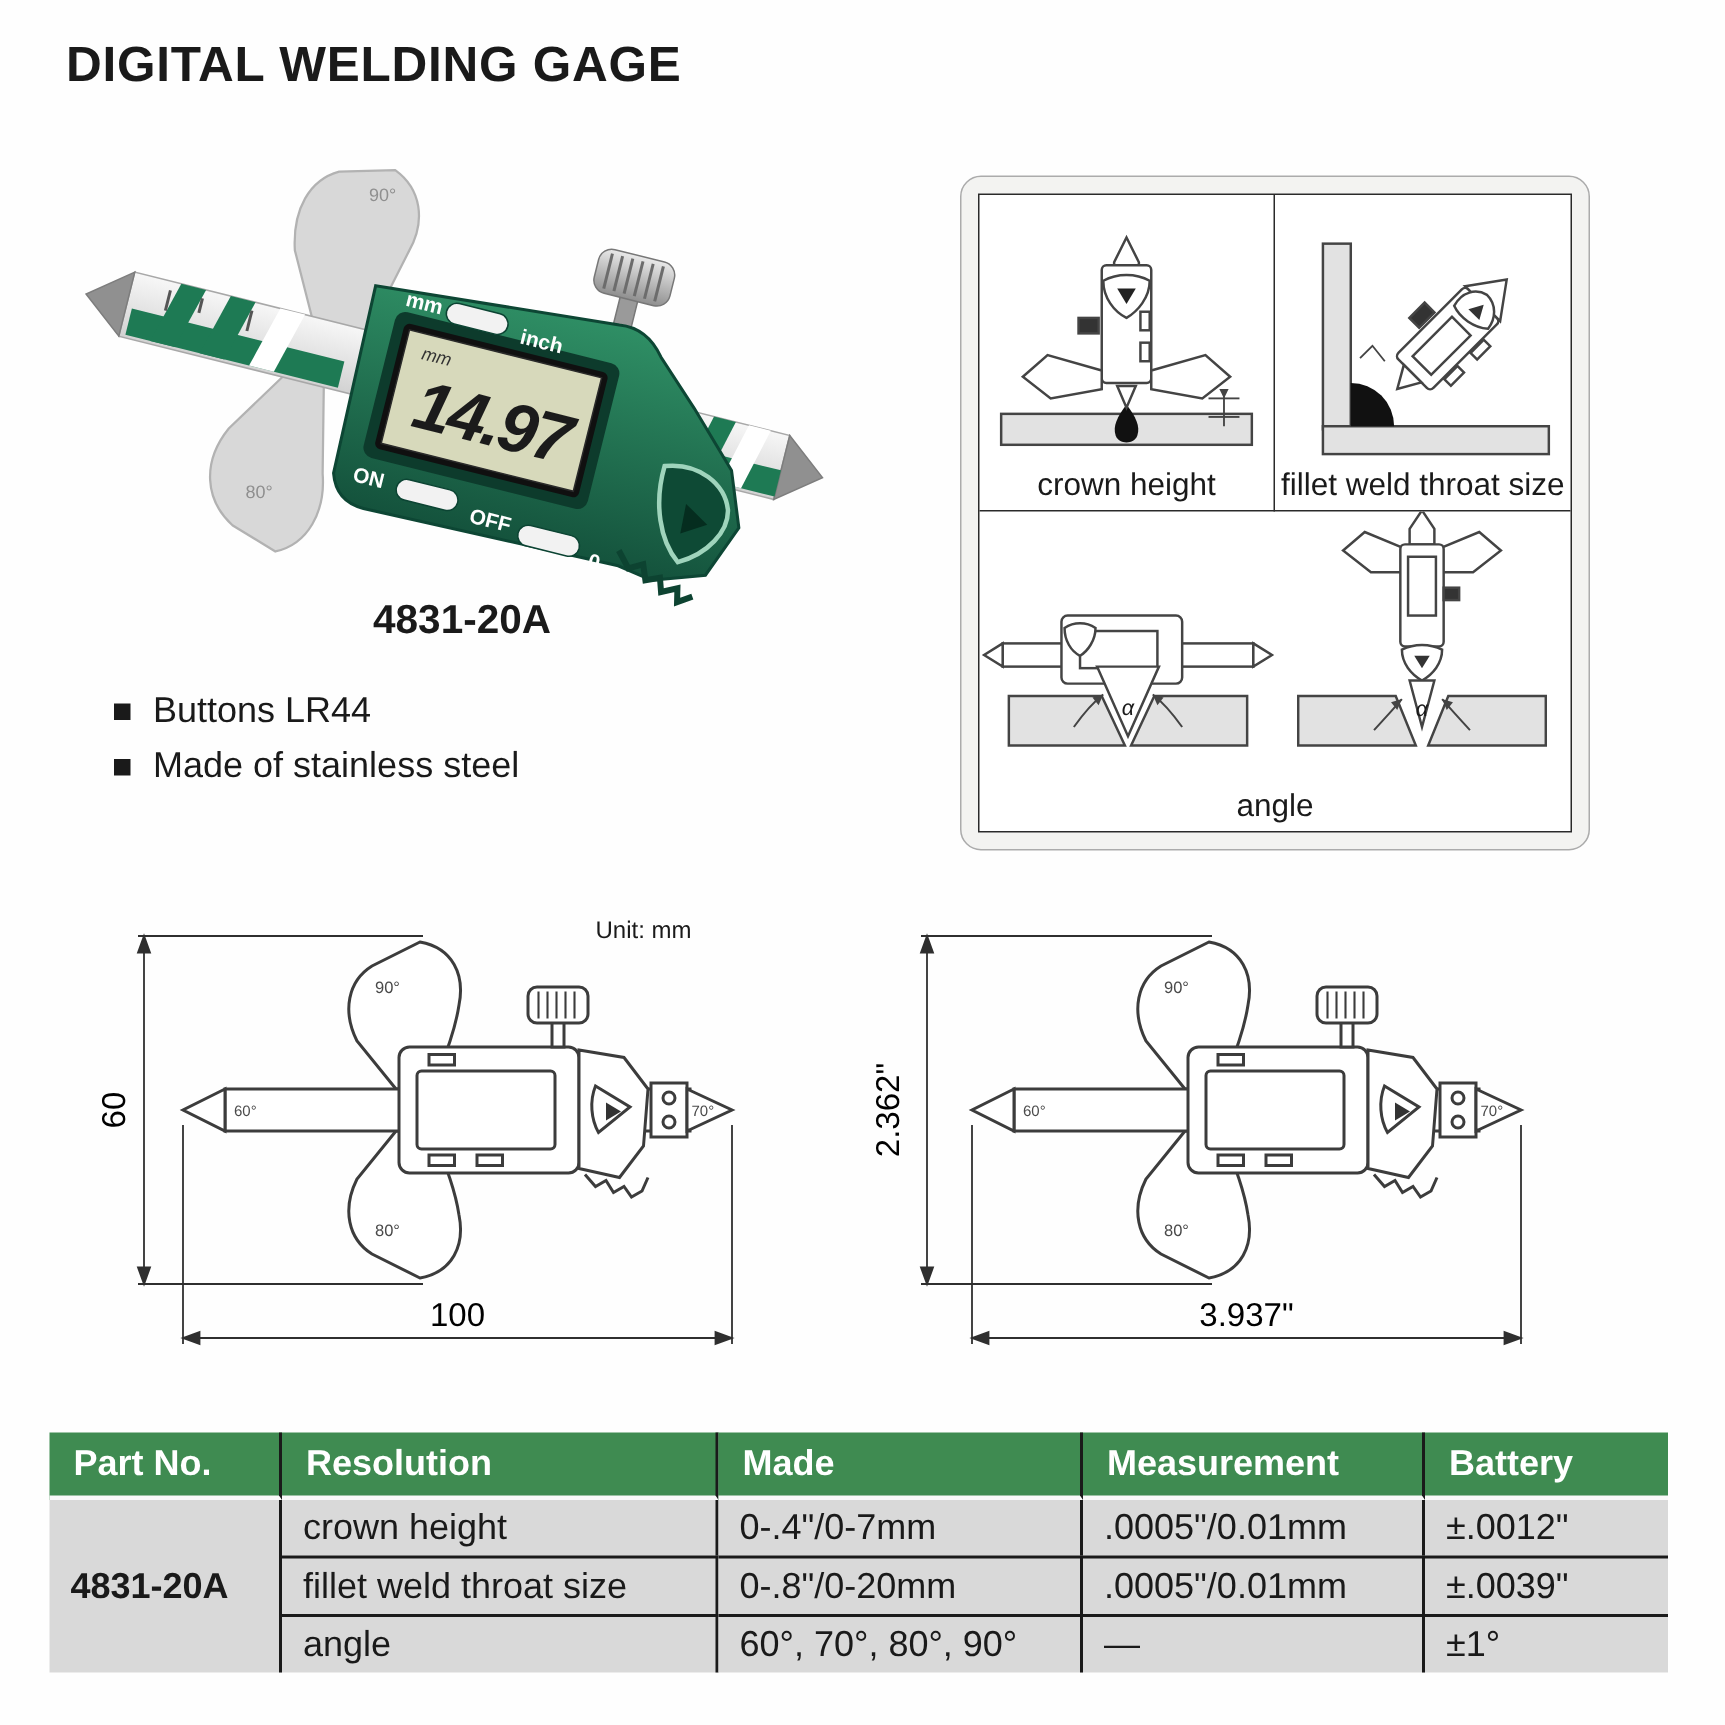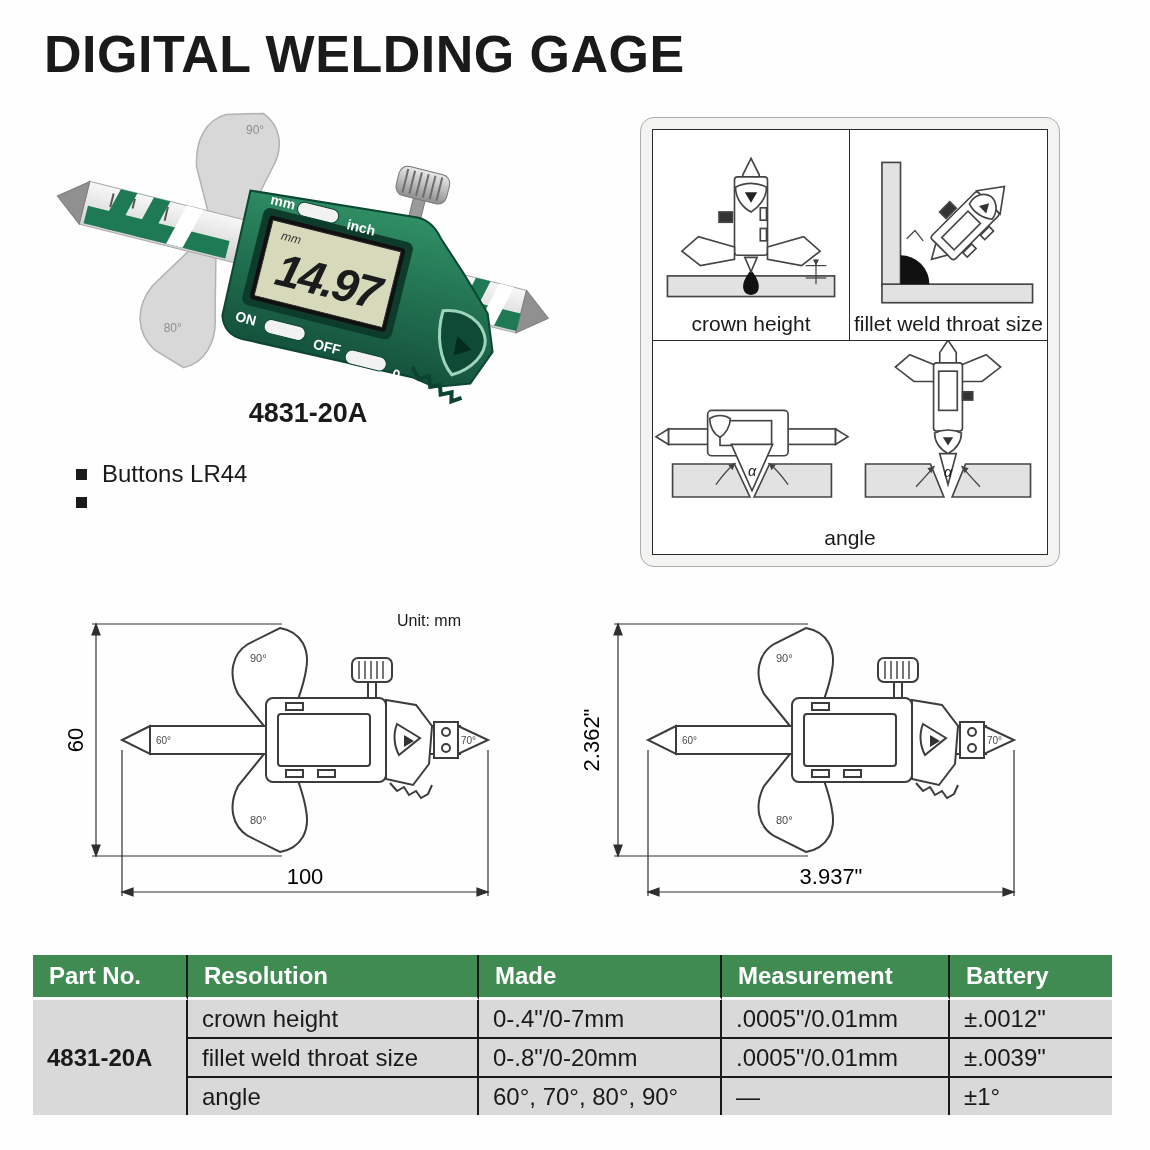--- a/index.html
+++ b/index.html
@@ -1,18 +1,18 @@
 <!DOCTYPE html>
 <html style="--header-green: #3f8b51; --row-gray: #d9d9d9; --body-green: #1e6f50; --accent-green: #1e7a54;"><head>
 <meta charset="utf-8">
 <style>
   html,body{margin:0;padding:0;background:#fff;}
   .page{position:relative;width:1150px;height:1150px;background:#fefefe;overflow:hidden;
         font-family:"Liberation Sans",sans-serif;color:#1a1a1a;}
-  .title{position:absolute;left:44px;top:24px;font-size:52px;font-weight:bold;letter-spacing:.5px;}
+  .title{position:absolute;left:44px;top:24px;font-size:33px;font-weight:bold;letter-spacing:.5px;}
   .photo{position:absolute;left:48px;top:106px;width:520px;height:300px;}
   .partno{position:absolute;left:168px;top:398px;width:280px;text-align:center;
           font-size:27px;font-weight:bold;}
   .features{position:absolute;left:76px;top:460px;list-style:none;margin:0;padding:0;
             font-size:24px;}
   .features li{display:flex;align-items:center;margin-bottom:9px;}
   .sq{width:11px;height:11px;background:#1a1a1a;margin-right:15px;flex:0 0 auto;}
   .dbox{position:absolute;left:640px;top:117px;width:420px;height:450px;background:#f3f3f1;
         border:1.5px solid #ababab;border-radius:14px;box-sizing:border-box;padding:11px;}
   .dgrid{width:100%;height:100%;background:#fff;border:1.6px solid #2a2a2a;box-sizing:border-box;
@@ -132,20 +132,21 @@
   </svg>
   <div class="partno">4831-20A</div>
 
   <ul class="features">
     <li>
         <span class="sq"></span>
         <span>Buttons LR44</span>
       </li>
     <li>
         <span class="sq"></span>
+        <span>Made of stainless steel</span>
       </li>
   </ul>
 
   <div class="dbox">
     <div class="dgrid">
 
       <div class="dcell c1">
         <svg width="196" height="160" viewBox="0 0 190 155">
           <g stroke="#444" stroke-width="1.6" fill="#fff">
             <rect x="14" y="122" width="162" height="20" fill="#e2e2e2"></rect>

